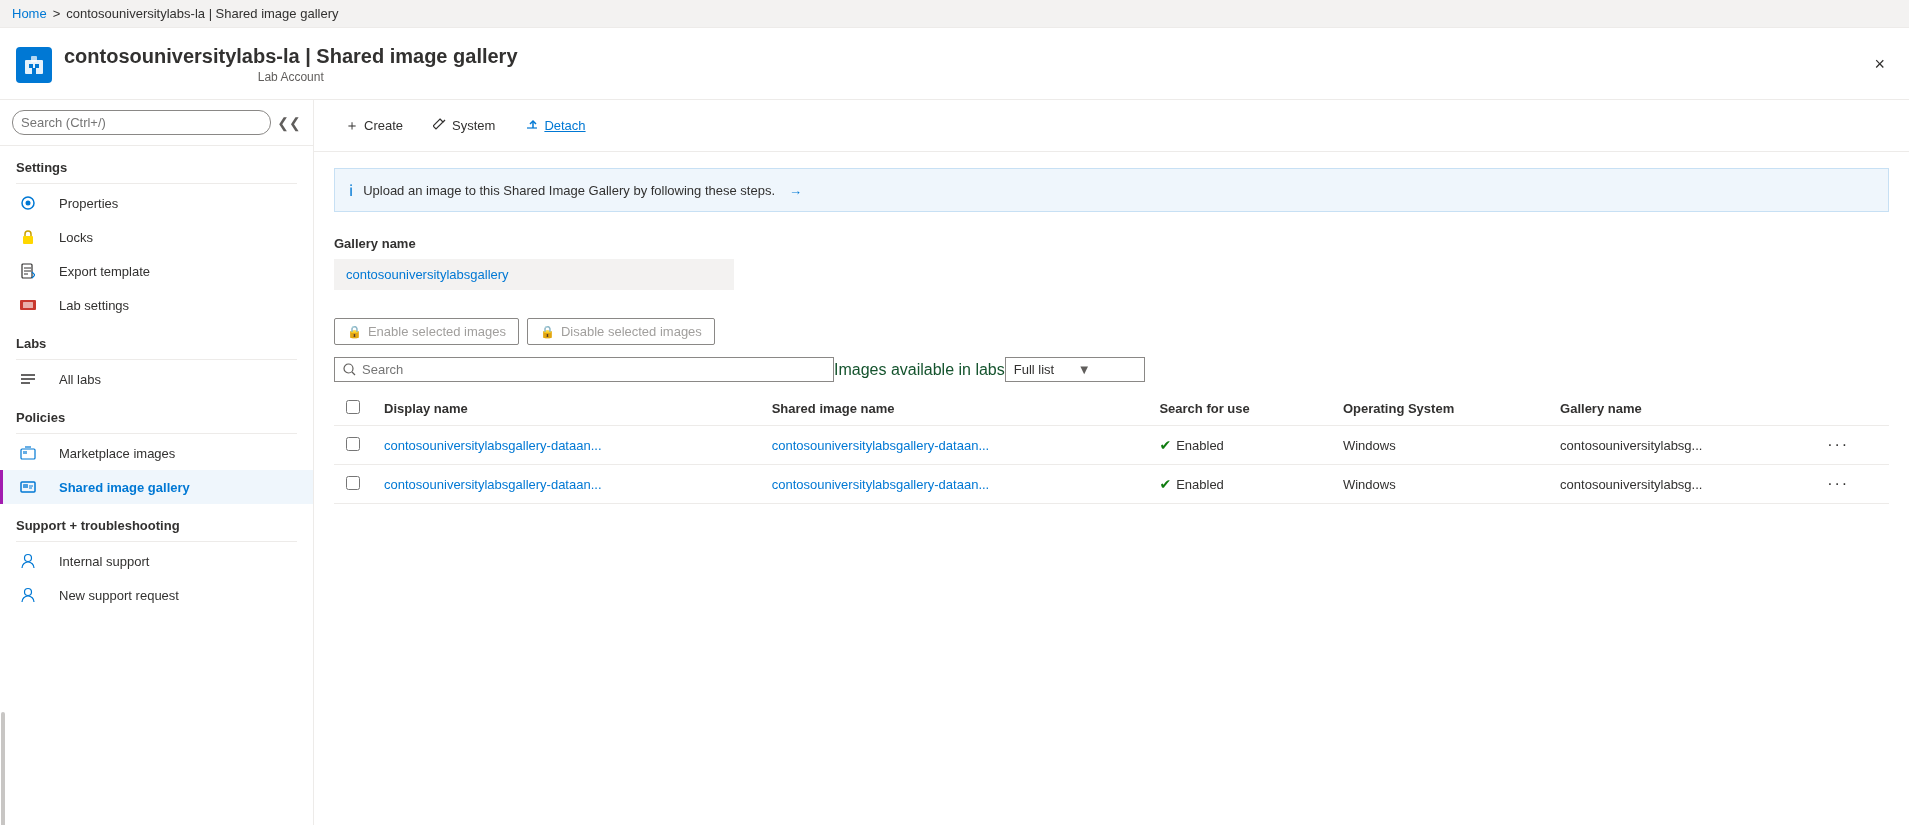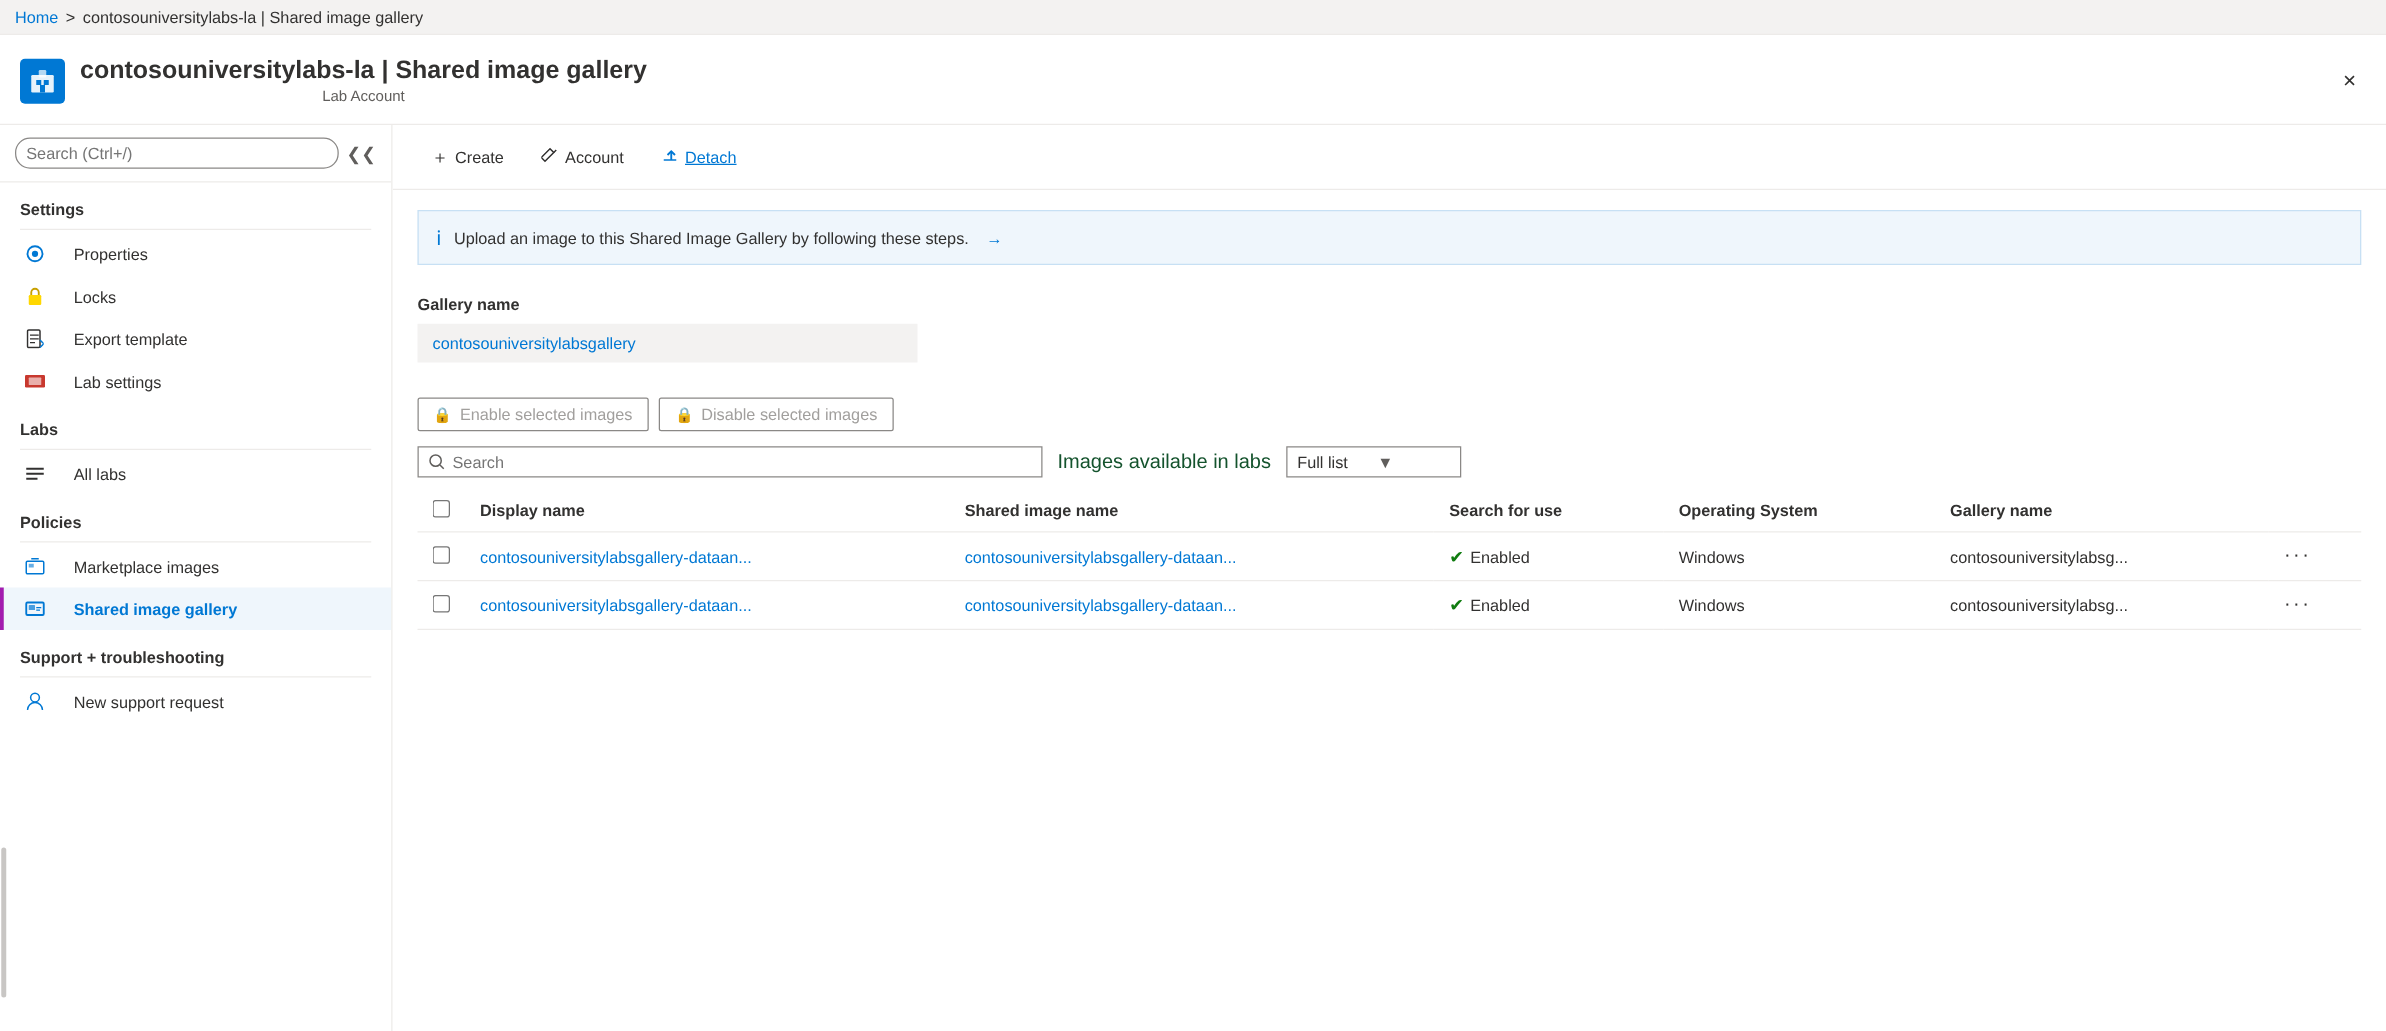--- a/index.html
+++ b/index.html
@@ -175,21 +175,20 @@
       font-size: 13px;
       color: #a19f9d;
       border-radius: 2px;
     }
     .img-action-btn .lock-icon { font-size: 12px; color: #a19f9d; }
 
     
     .filter-row {
       display: flex;
       align-items: center;
-      gap: 12px;
       padding-bottom: 10px;
     }
     .search-box {
       display: flex; align-items: center;
       border: 1px solid #8a8886;
       padding: 4px 8px;
       gap: 6px;
       flex: 1;
       max-width: 500px;
       background: #fff;
@@ -353,20 +352,29 @@
             <rect x="3" y="5" width="5" height="4" rx="0.5" fill="#0078d4" opacity="0.7"></rect>
             <line x1="9" y1="7" x2="13" y2="7" stroke="#0078d4" stroke-width="1"></line>
             <line x1="9" y1="9" x2="12" y2="9" stroke="#0078d4" stroke-width="1"></line>
           </svg>
       </span>
       <span>Shared image gallery</span>
     </div>
 
     <div class="sidebar-section-label">Support + troubleshooting</div>
     <div class="sidebar-divider"></div>
+    <div class="sidebar-item">
+      <span class="item-icon">
+        <svg width="14" height="16" viewBox="0 0 14 16" fill="none">
+            <circle cx="7" cy="5" r="3.5" stroke="#0078d4" stroke-width="1.2"></circle>
+            <path d="M1 15c0-3.3 2.7-6 6-6s6 2.7 6 6" stroke="#0078d4" stroke-width="1.2" fill="none"></path>
+          </svg>
+      </span>
+      <span>Internal support</span>
+    </div>
     <div class="sidebar-item">
       <span class="item-icon">
         <svg width="14" height="16" viewBox="0 0 14 16" fill="none">
             <circle cx="7" cy="5" r="3.5" stroke="#0078d4" stroke-width="1.2"></circle>
             <path d="M1 15c0-3.3 2.7-6 6-6s6 2.7 6 6" stroke="#0078d4" stroke-width="1.2" fill="none"></path>
           </svg>
       </span>
       <span>New support request</span>
     </div>
 
@@ -380,21 +388,21 @@
         <span class="btn-icon">＋</span>
         <span>Create</span>
       </button>
       <button class="toolbar-btn">
         <span class="btn-icon">
           <svg width="14" height="14" viewBox="0 0 14 14" fill="none">
               <path d="M7 2l3 3-7 7-3-3 7-7z" stroke="#323130" stroke-width="1.2" fill="none"></path>
               <path d="M10 5l2-2" stroke="#323130" stroke-width="1.2"></path>
             </svg>
         </span>
-        <span>Account</span>
+        <span>System</span>
       </button>
       <button class="toolbar-btn">
         <span class="btn-icon">
           <svg width="14" height="14" viewBox="0 0 14 14" fill="none">
               <path d="M5 7l3-3 3 3" stroke="#0078d4" stroke-width="1.5" fill="none"></path>
               <path d="M8 4v7" stroke="#0078d4" stroke-width="1.5"></path>
               <path d="M2 11h10" stroke="#0078d4" stroke-width="1.2"></path>
             </svg>
         </span>
         <span style="color:#0078d4;text-decoration:underline;">Detach</span>

